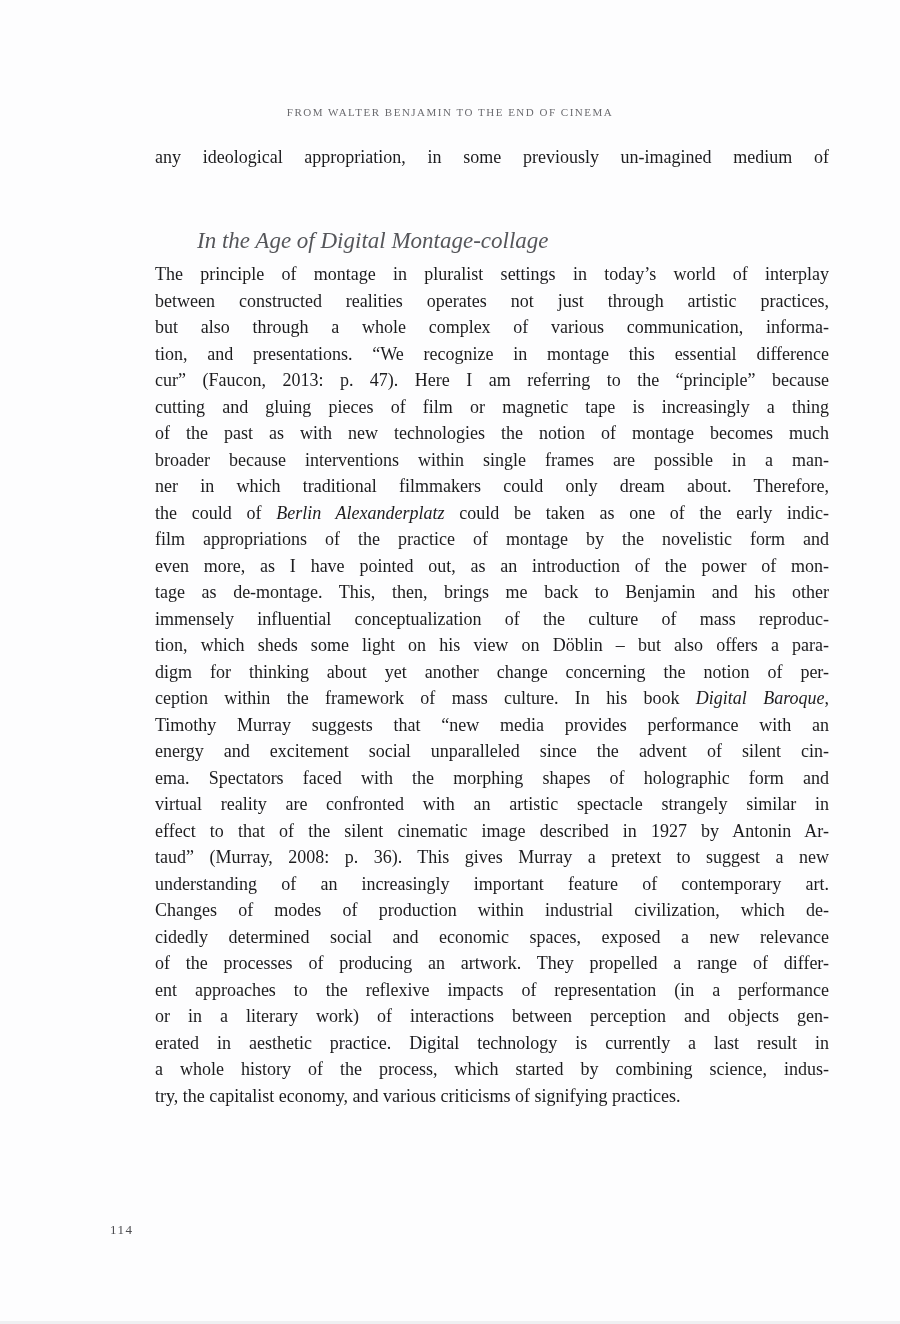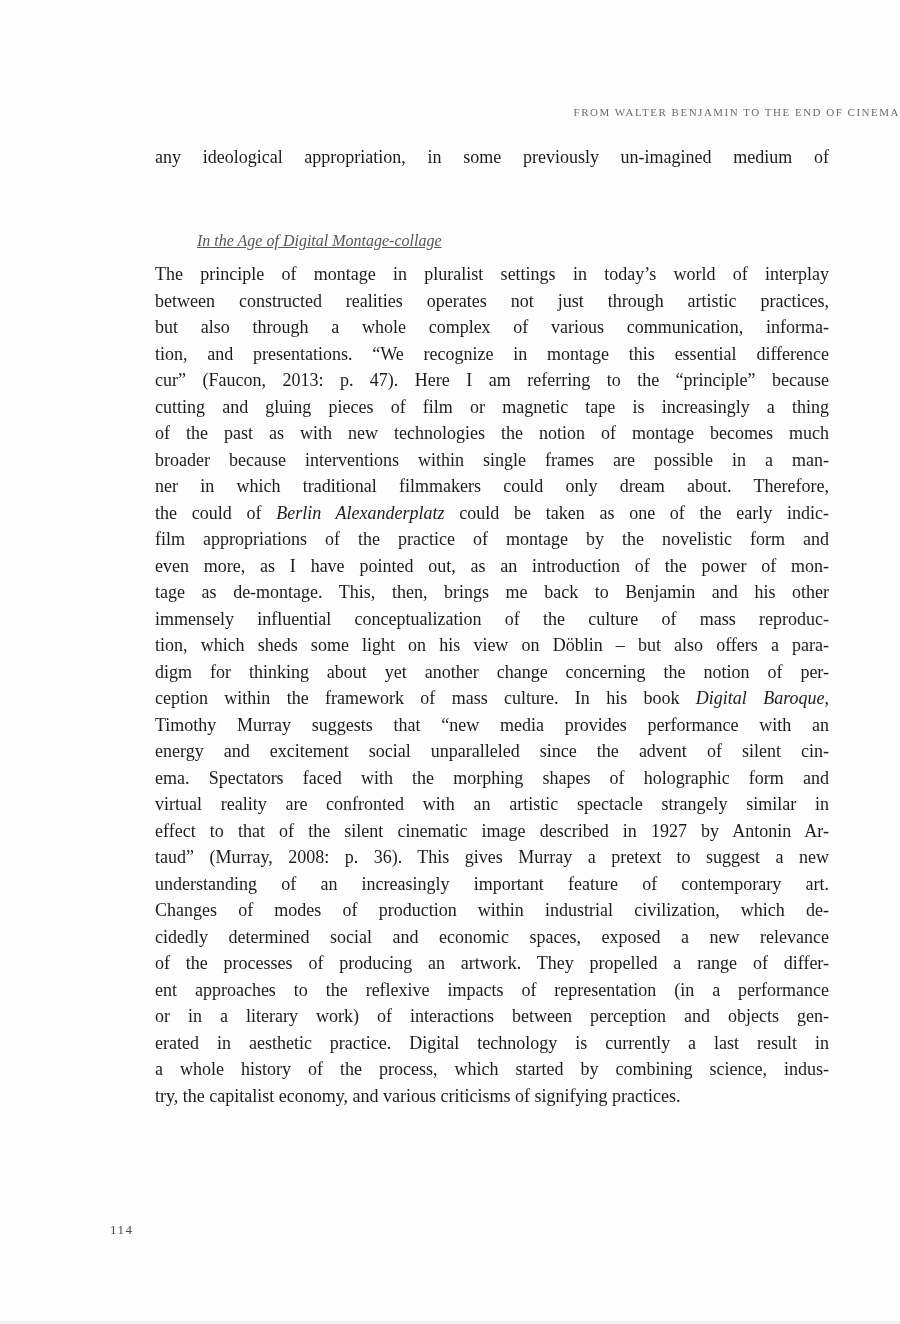--- a/index.html
+++ b/index.html
@@ -9,41 +9,40 @@
     height: 1324px;
     background: #fdfdfe;
     font-family: "Liberation Serif", serif;
     overflow: hidden;
   }
   .running-header {
     position: absolute;
     top: 106px;
     left: 0;
     width: 100%;
-    text-align: right;
+    text-align: center;
     font-size: 11px;
     letter-spacing: 1.5px;
     color: #6b6b6f;
   }
   .text-col {
     position: absolute;
     left: 115px;
     width: 674px;
     margin-left: 40px;
   }
   .opening-paragraph { top: 144px; }
   .section-heading {
     top: 226px;
     padding-left: 42px;
     box-sizing: border-box;
     font-style: italic;
-    font-size: 16px;
+    font-size: 23px;
     line-height: 30px;
     color: #55565a;
-    text-decoration: underline;
   }
   .main-paragraph { top: 261px; }
   .para {
     font-size: 18px;
     line-height: 26.5px;
     color: #1c1c1e;
   }
   .line { text-align: justify; text-align-last: left; }
   .line.just { text-align-last: justify; }
   .it { font-style: italic; }

